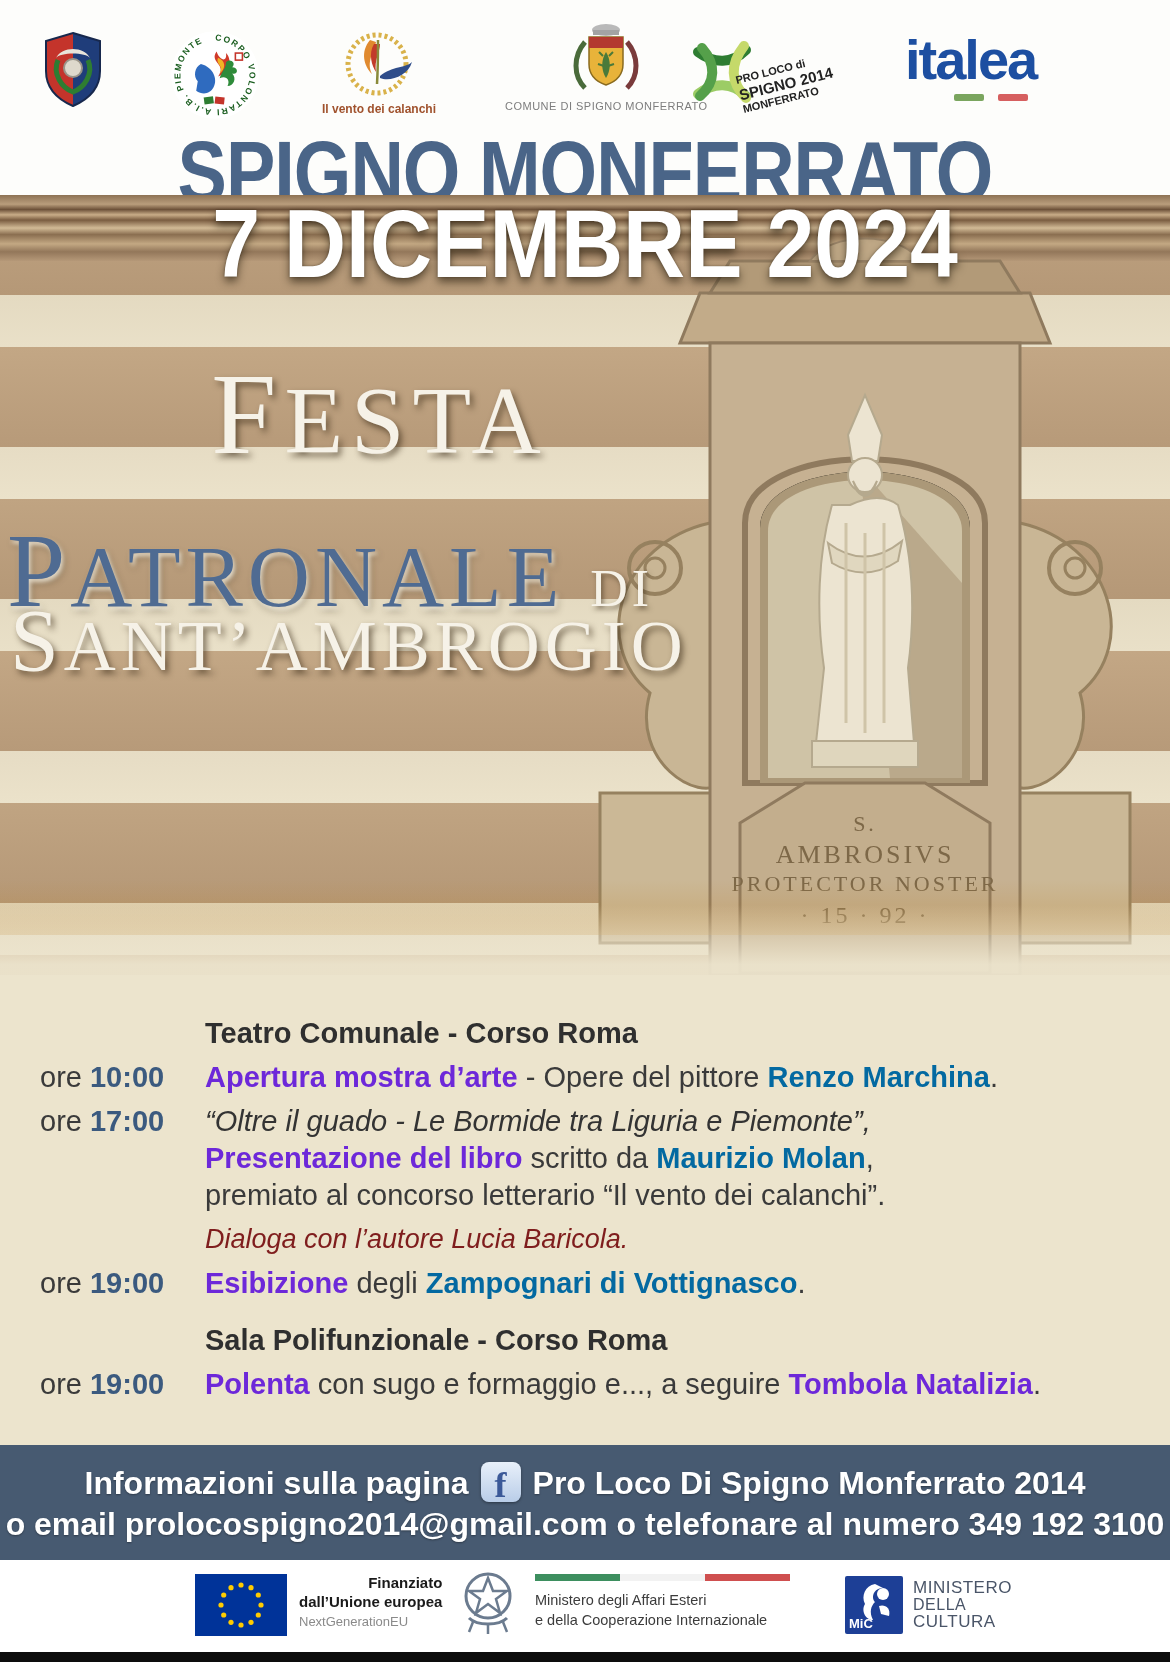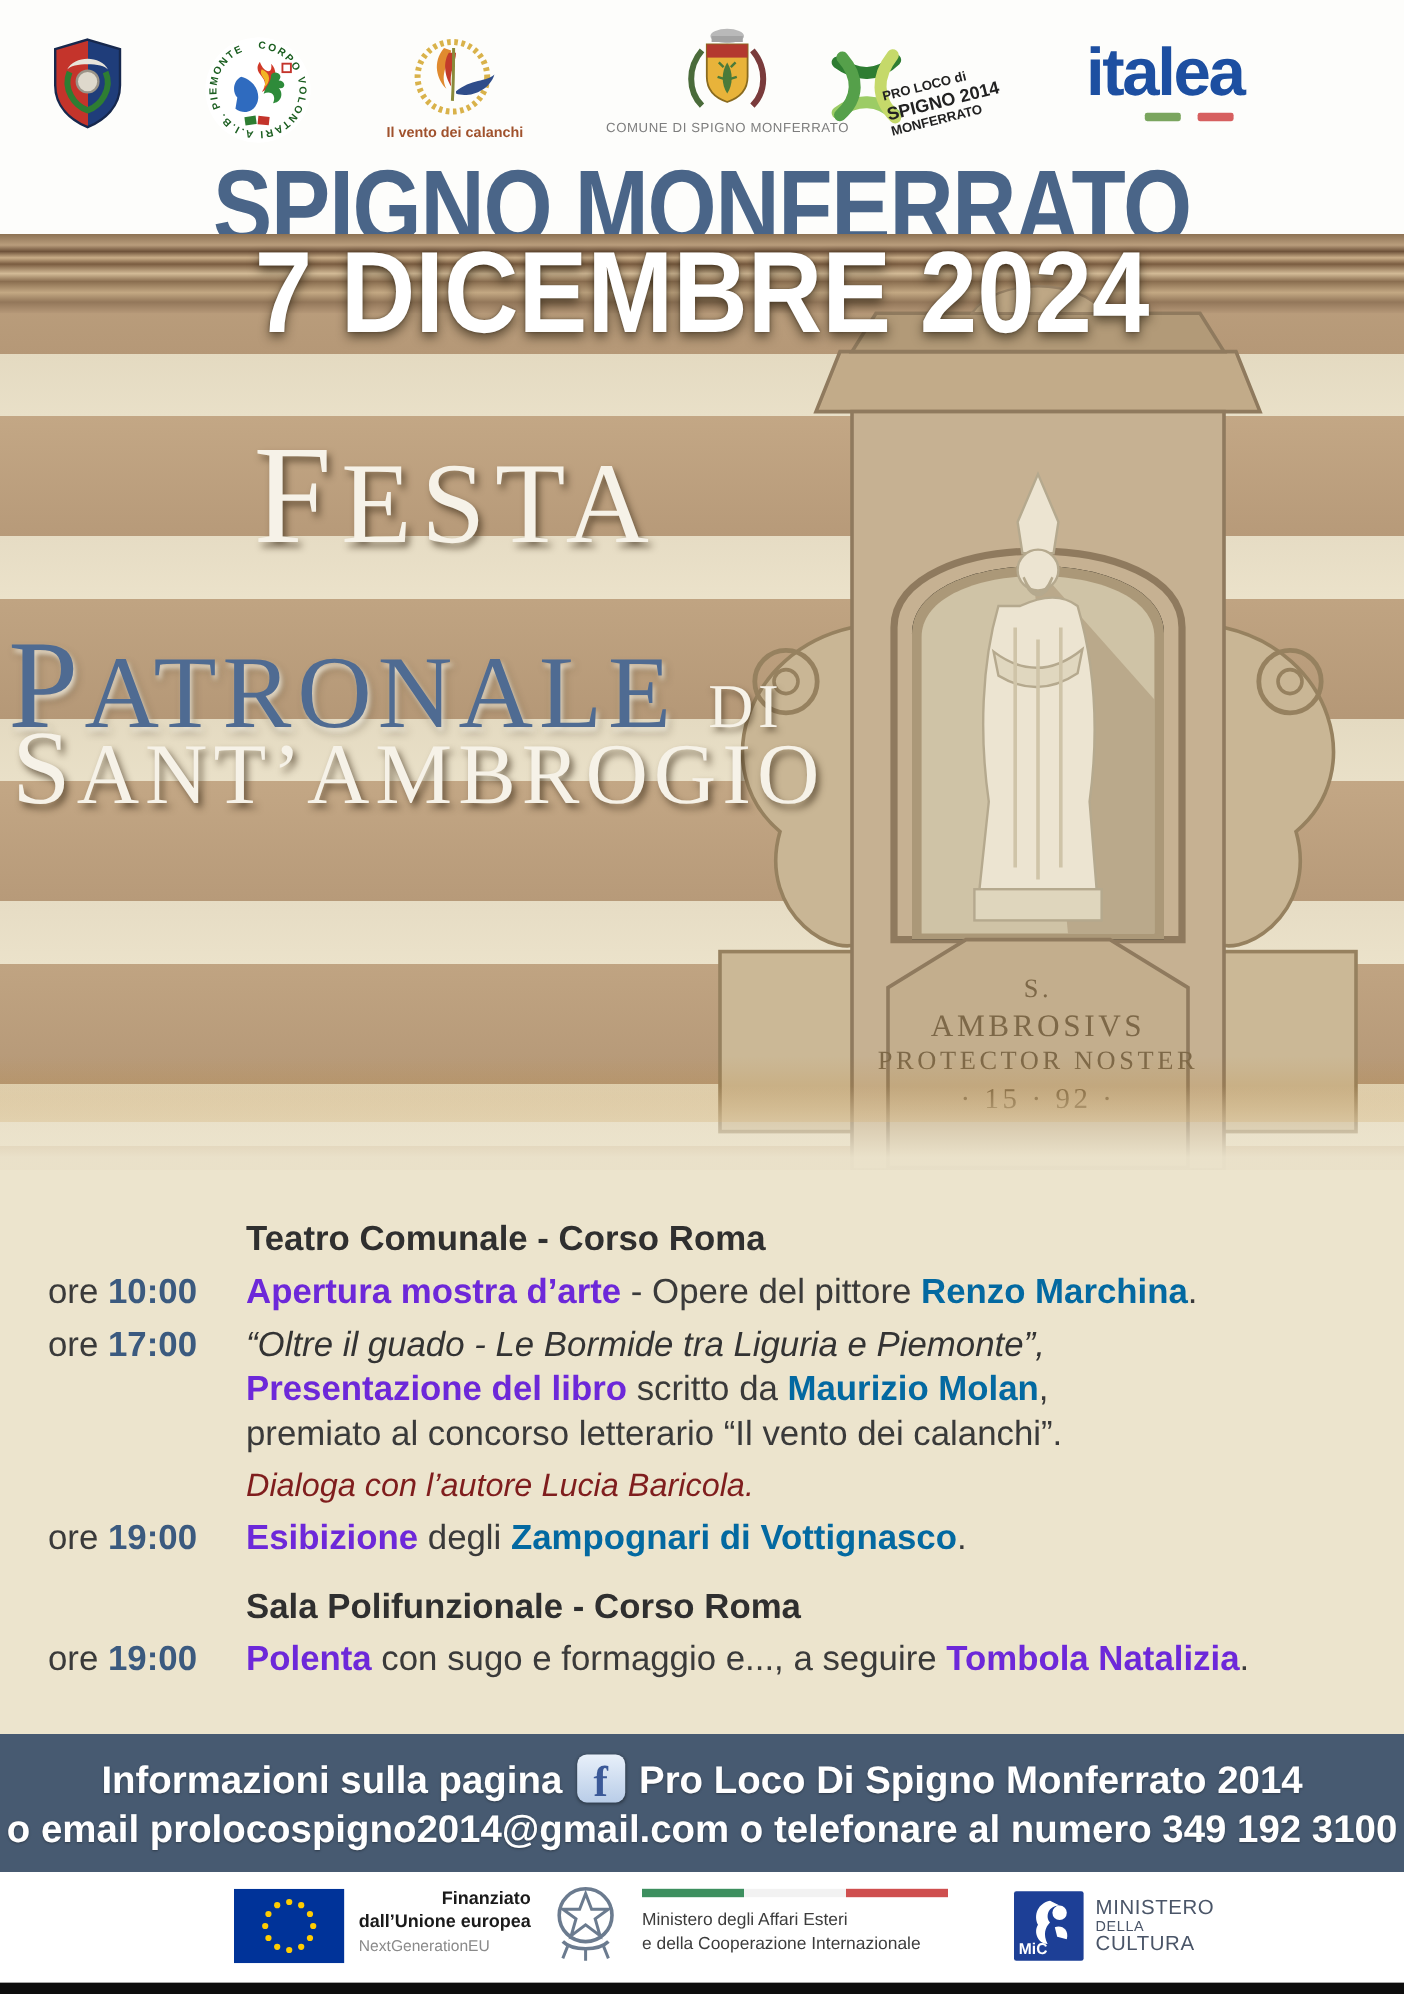--- a/index.html
+++ b/index.html
@@ -82,21 +82,21 @@
   .maeci-block { position:absolute; left:455px; top:6px; display:flex; gap:14px; align-items:center; }
   .maeci-right { display:flex; flex-direction:column; }
   .flagbar { display:flex; height:7px; width:255px; margin-bottom:10px; }
   .flagbar div { flex:1; }
   .fb-green { background:#3d8f5f; } .fb-white { background:#f2f2f2; } .fb-red { background:#cf4f4f; }
   .maeci-text { font-size:14.5px; color:#3c3c3c; line-height:1.35; }
   .mic-block { position:absolute; left:845px; top:16px; display:flex; gap:10px; align-items:center; }
   .mic-square { position:relative; width:58px; height:58px; background:#1d3f96; border-radius:2px; }
   .mic-label { position:absolute; left:4px; bottom:3px; color:#fff; font-size:13px; font-weight:bold; }
   .mic-text { font-size:17px; color:#4a5568; line-height:1.05; letter-spacing:.5px; }
-  .mic-text .small { font-size:12px; }
+  .mic-text .small { font-size:16px; }
   .black-bar { width:1170px; height:10px; background:#0d0d0d; }
 </style>
 </head>
 <body>
 
 <div class="header">
 
   <div class="logo" style="left:42px; top:30px;">
     <svg width="62" height="78" viewBox="0 0 62 78">
       <defs>

